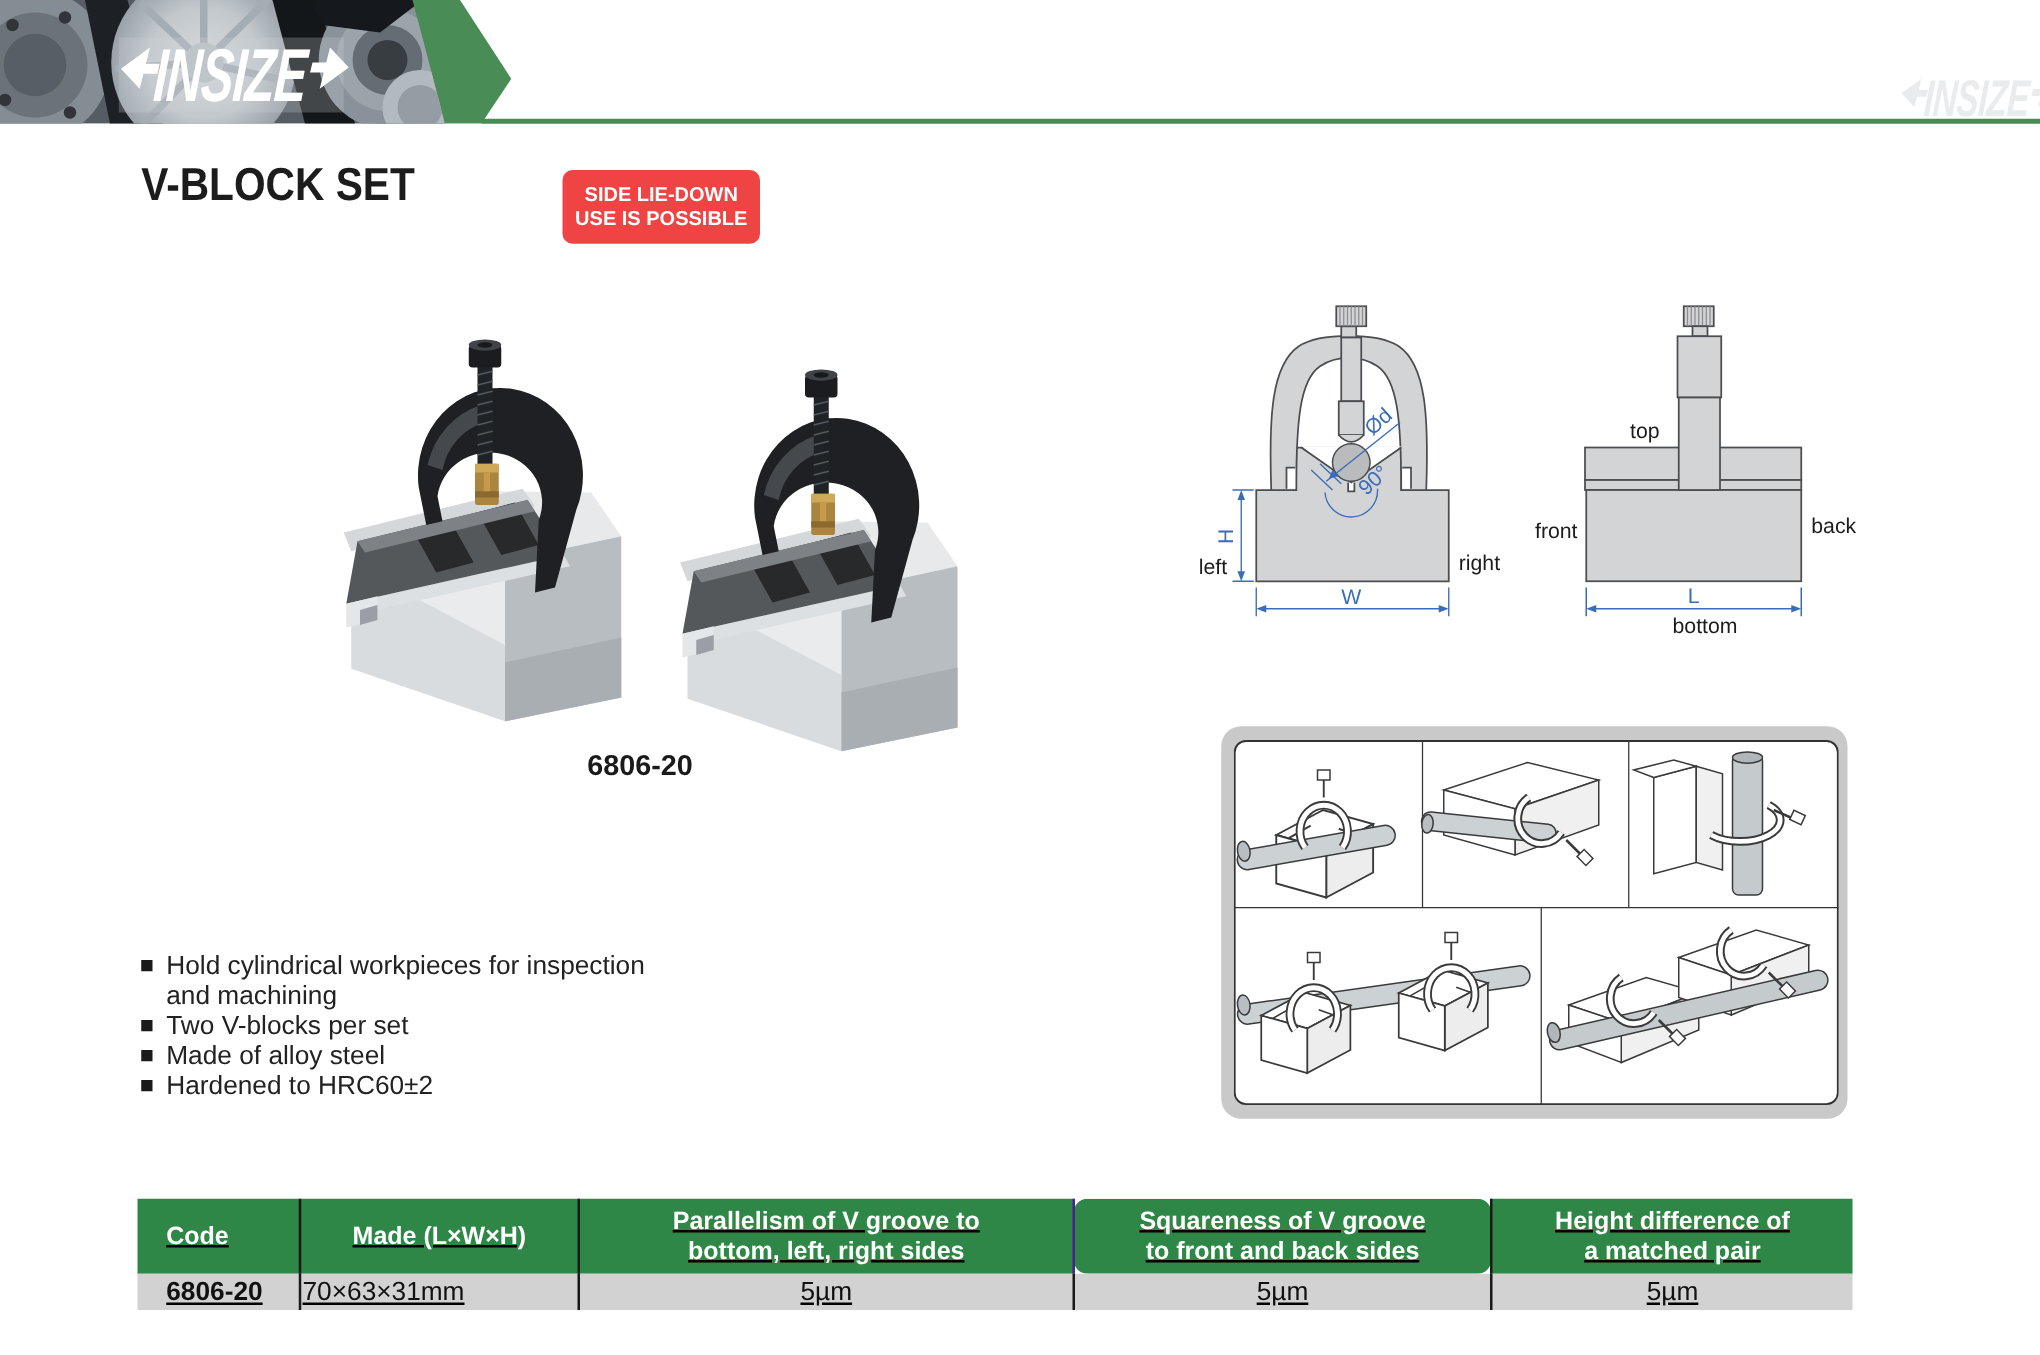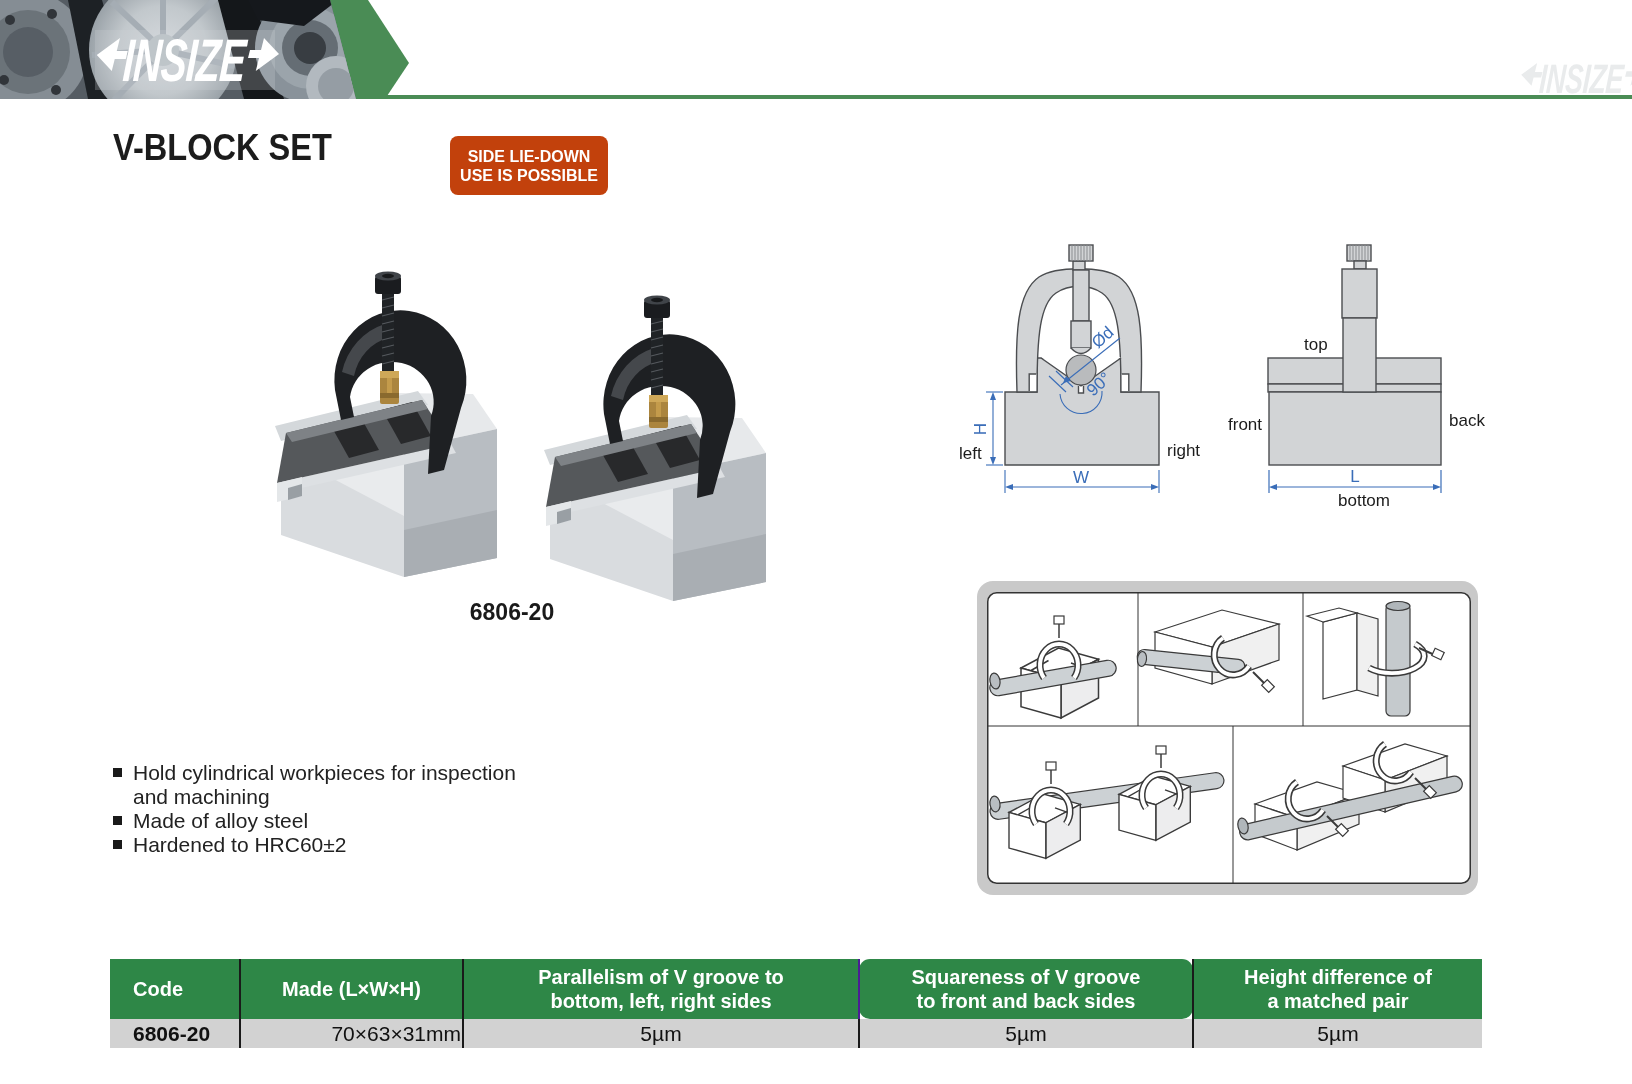--- a/index.html
+++ b/index.html
@@ -83,21 +83,21 @@
 
 <svg class="abs" style="left:95px;top:38px;" width="200" height="48" viewBox="0 0 200 48">
   <use href="#insizelogo" fill="#ffffff"></use>
 </svg>
 
 <svg class="abs" style="left:1520px;top:63px;" width="136" height="33" viewBox="0 0 198 48">
   <use href="#insizelogo" fill="#e9ebec"></use>
 </svg>
 
 <div class="abs" style="left:113px;top:127px;font-size:37px;font-weight:bold;color:#1c1c1c;letter-spacing:0px;transform:scaleX(0.88);transform-origin:left top;">V-BLOCK SET</div>
-<div class="abs" style="left:450px;top:136px;width:158px;height:59px;background:#c2410c;border-radius:8px;
+<div class="abs" style="left:450px;top:136px;width:158px;height:59px;background:#ef4444;border-radius:8px;
      color:#fff;font-weight:bold;font-size:16px;text-align:center;line-height:19px;padding-top:11px;box-sizing:border-box;">
   SIDE LIE-DOWN<br>USE IS POSSIBLE</div>
 
 <svg class="abs" style="left:250px;top:250px;" width="560" height="360" viewBox="0 0 560 360">
   <defs>
     <g id="vblock">
 
       <polygon points="145,143 223,144 247,179 158,198" fill="#e7e9eb"></polygon>
 
       <polygon points="154,199 247,179 247,308 154,327" fill="#b8bdc2"></polygon>
@@ -323,43 +323,46 @@
     </g>
   </g>
 </svg>
 
 <div class="abs" style="left:111px;top:715px;font-size:21px;color:#222;line-height:24px;margin-top:46px;">
   <div style="position:relative;padding-left:22px;">
     <span style="position:absolute;left:2px;top:7px;width:9px;height:9px;background:#1a1a1a;"></span>
     Hold cylindrical workpieces for inspection<br>and machining</div>
   <div style="position:relative;padding-left:22px;">
     <span style="position:absolute;left:2px;top:7px;width:9px;height:9px;background:#1a1a1a;"></span>
+    Two V-blocks per set</div>
+  <div style="position:relative;padding-left:22px;">
+    <span style="position:absolute;left:2px;top:7px;width:9px;height:9px;background:#1a1a1a;"></span>
     Made of alloy steel</div>
   <div style="position:relative;padding-left:22px;">
     <span style="position:absolute;left:2px;top:7px;width:9px;height:9px;background:#1a1a1a;"></span>
     Hardened to HRC60±2</div>
 </div>
 
-<table class="abs" style="left:110px;top:959px;border-collapse:collapse;table-layout:fixed;width:1372px;" cellspacing="0">
+<table class="abs" style="left:110px;top:959px;border-collapse:collapse;table-layout:fixed;width:1372px;text-decoration:underline;" cellspacing="0">
   <colgroup>
     <col style="width:130px">
       <col style="width:223px">
       <col style="width:396px">
       <col style="width:334px">
       <col style="width:289px">
   </colgroup>
   <tbody>
       <tr style="background:#2e8747;color:#fff;font-weight:bold;font-size:20px;height:60px;">
     <td style="text-align:left;padding-left:23px;border-right:2px solid #1a1a1a;">Code</td>
     <td style="text-align:center;border-right:2px solid #1a1a1a;">Made (L×W×H)</td>
     <td style="text-align:center;border-right:2px solid #4c1d95;line-height:24px;margin-left:48px;">Parallelism of V groove to<br>bottom, left, right sides</td>
     <td style="text-align:center;border-right:2px solid #1a1a1a;line-height:24px;border-radius:11px;">Squareness of V groove<br>to front and back sides</td>
     <td style="text-align:center;line-height:24px;">Height difference of<br>a matched pair</td>
   </tr>
   <tr style="background:#d2d2d2;color:#111;font-size:21px;height:29px;">
     <td style="text-align:left;padding-left:23px;font-weight:bold;border-right:2px solid #1a1a1a;">6806-20</td>
-    <td style="text-align:right;border-right:2px solid #1a1a1a;">70×63×31mm</td>
+    <td style="text-align:left;border-right:2px solid #1a1a1a;">70×63×31mm</td>
     <td style="text-align:center;border-right:2px solid #1a1a1a;">5µm</td>
     <td style="text-align:center;border-right:2px solid #1a1a1a;">5µm</td>
     <td style="text-align:center;">5µm</td>
   </tr>
 </tbody>
   </table>
 
 </body></html>

